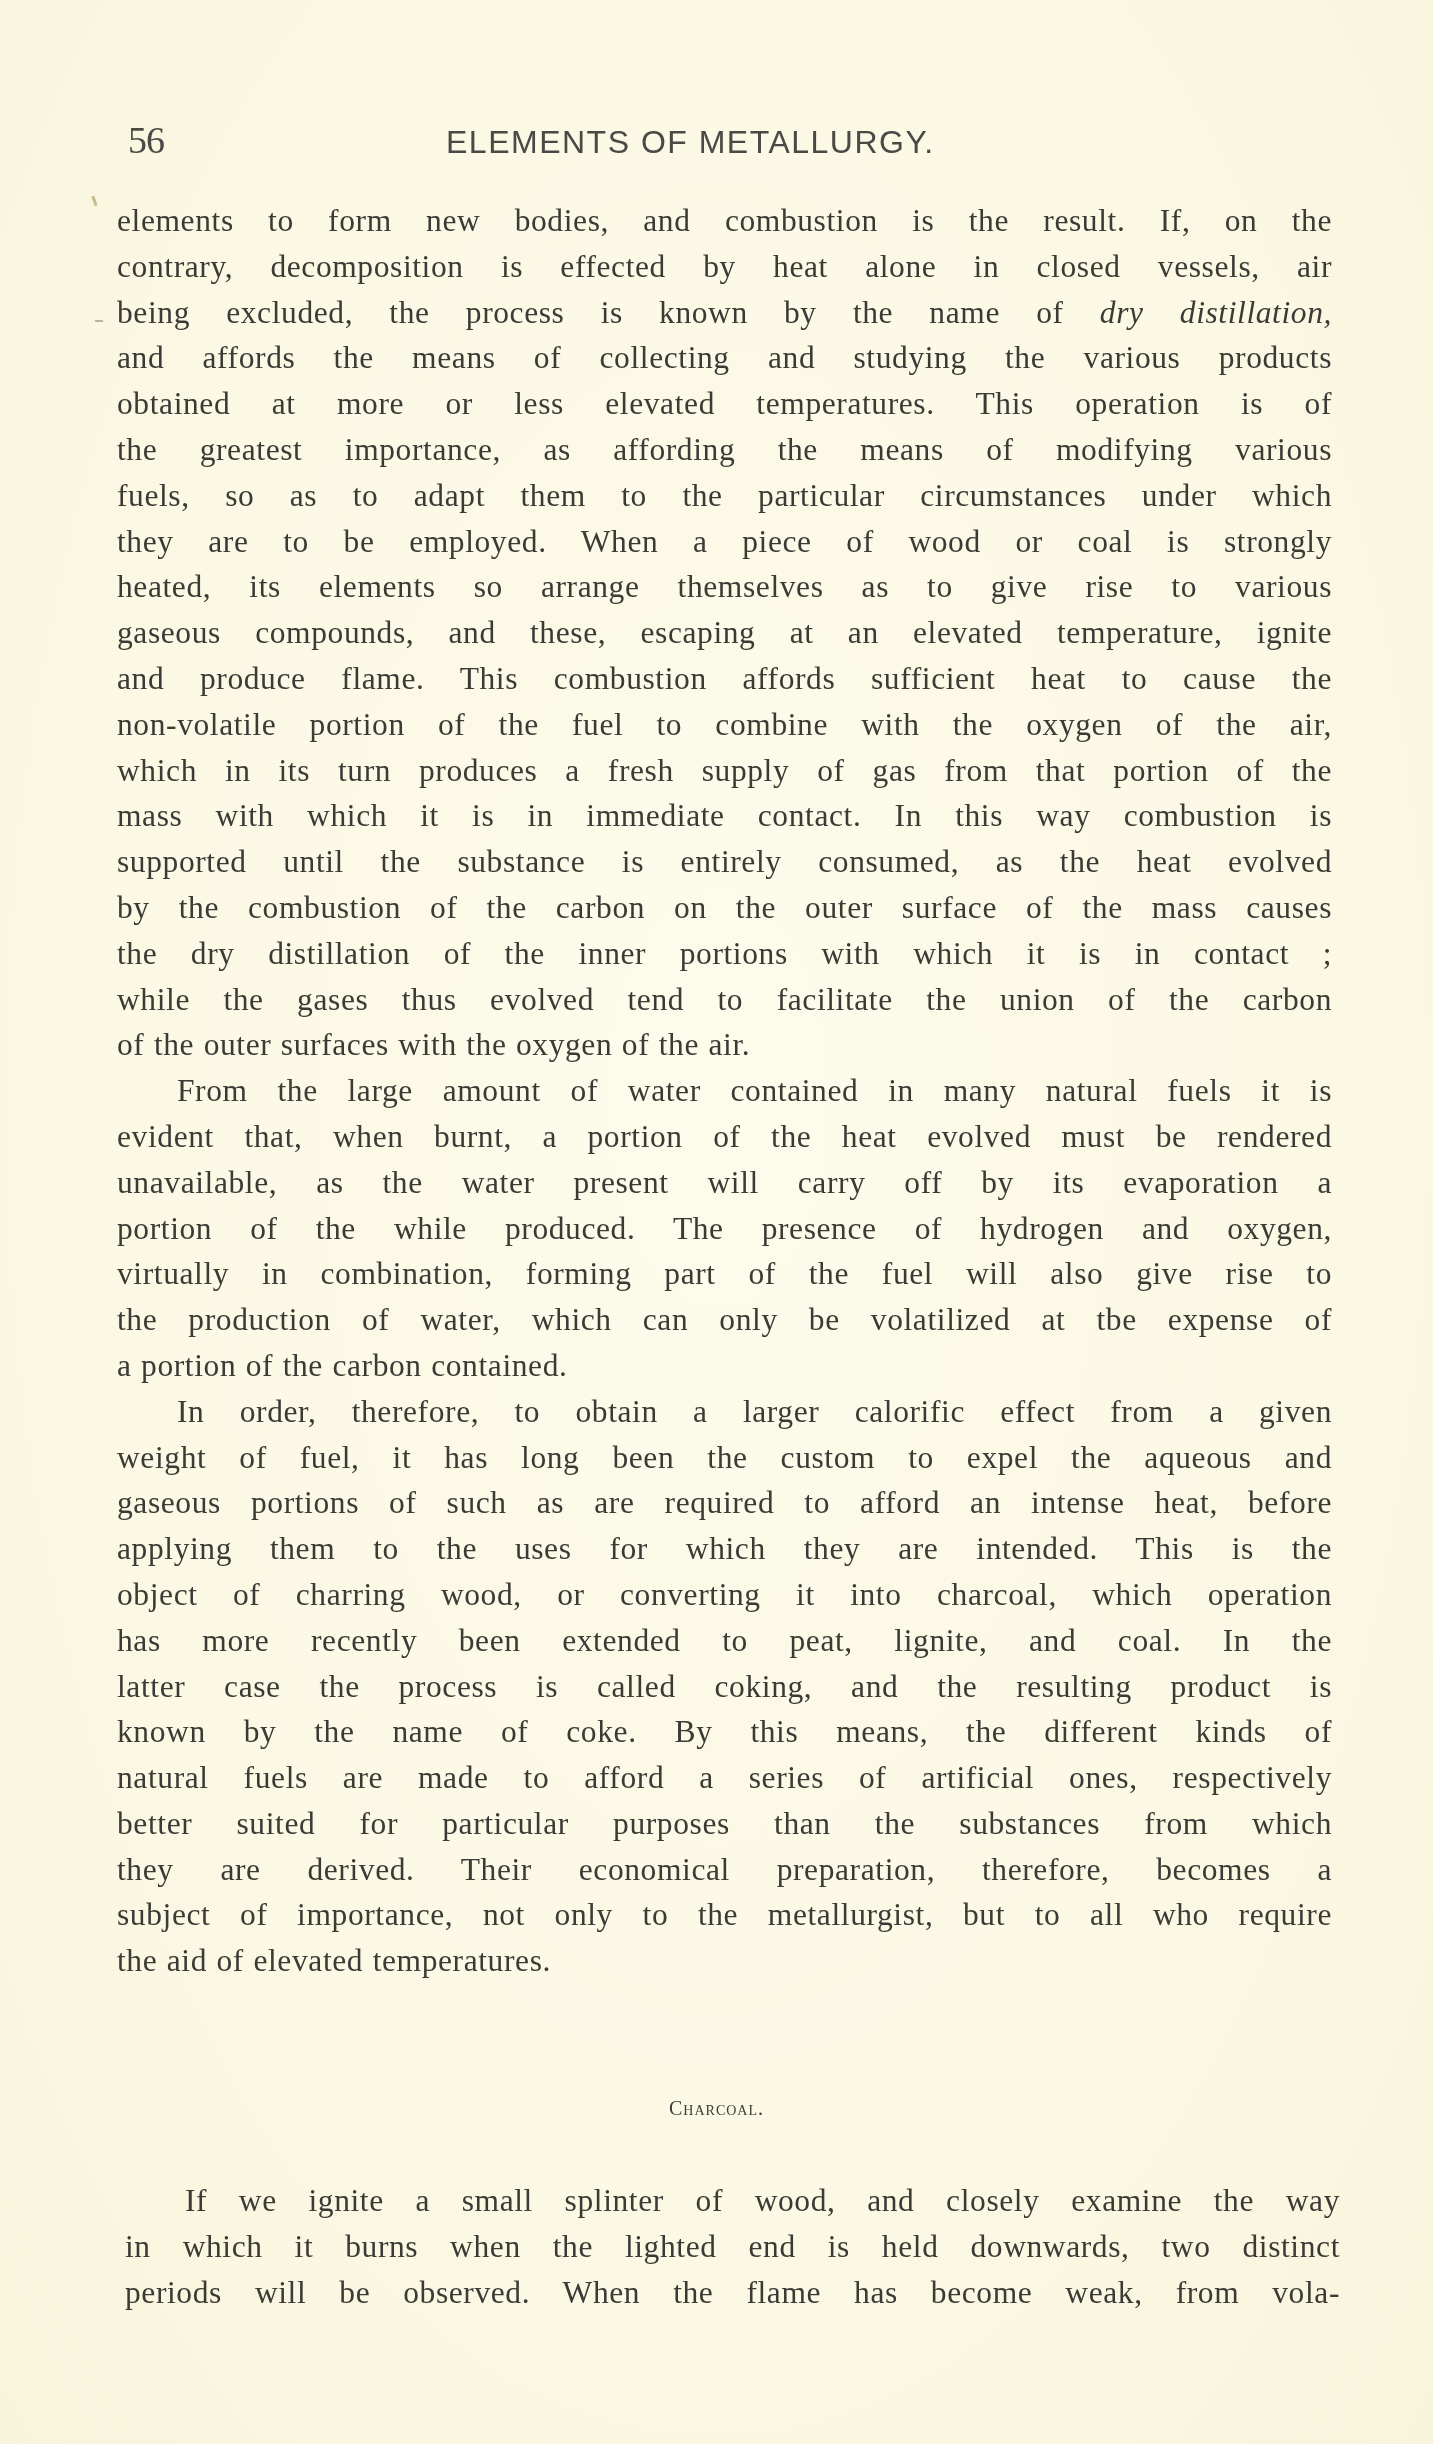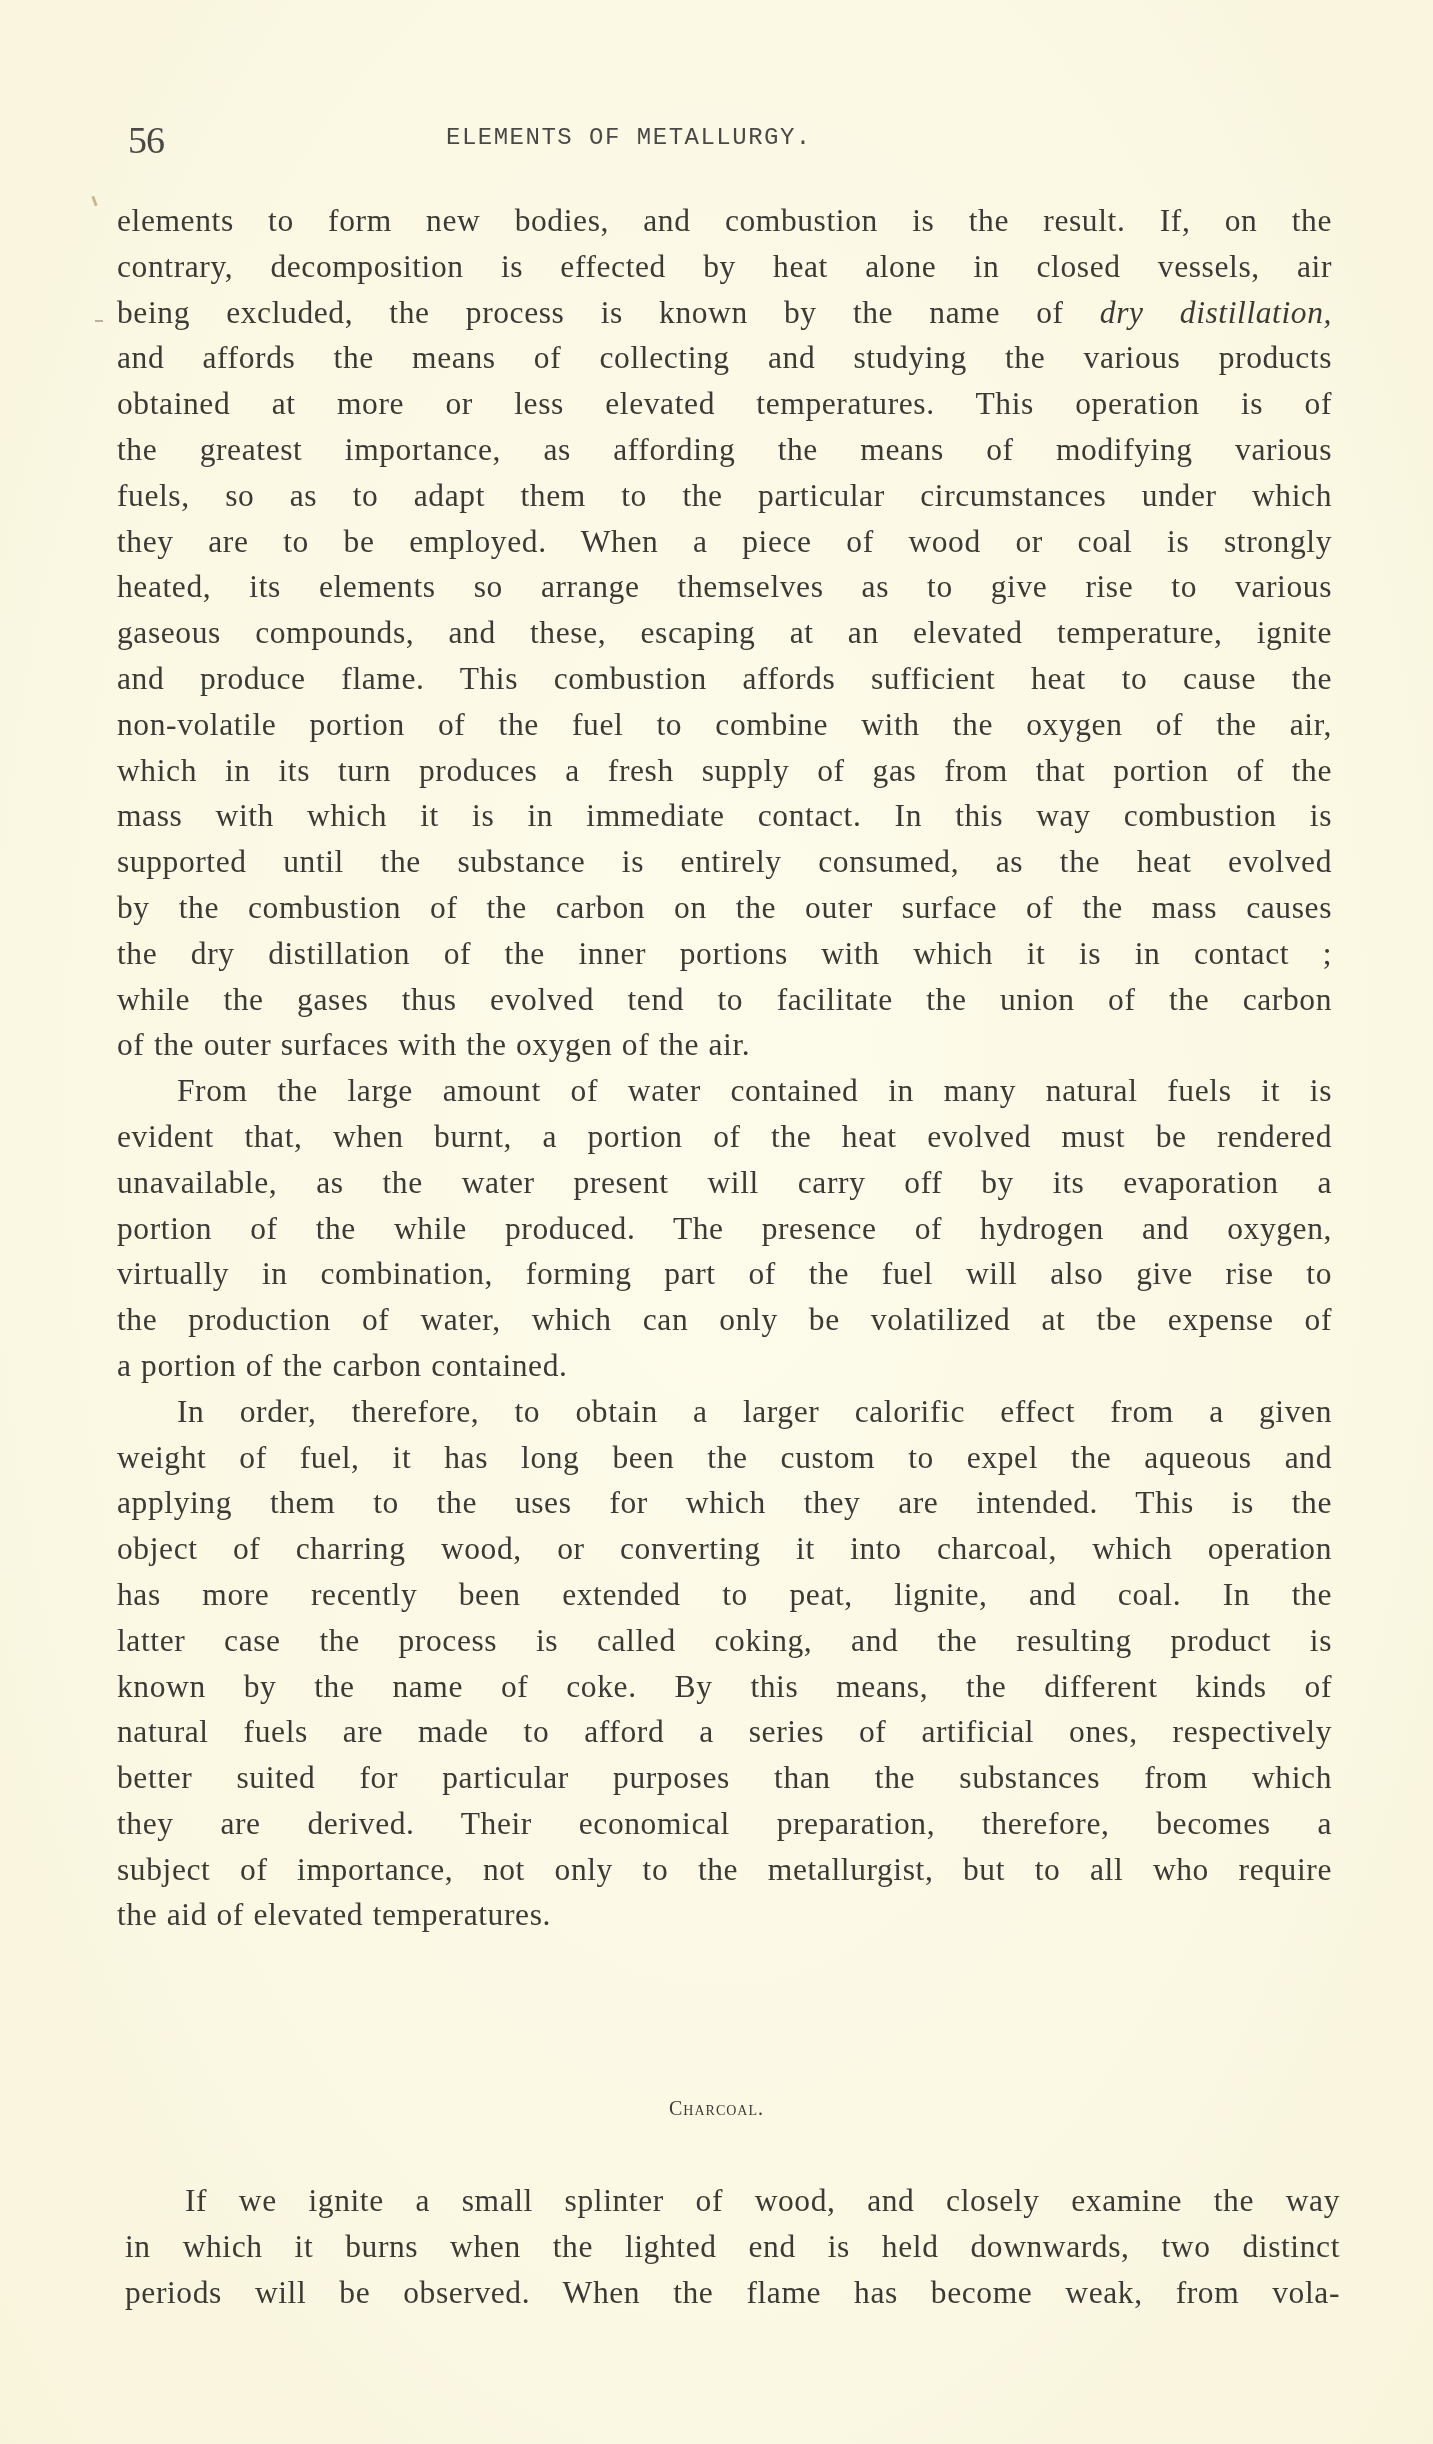--- a/index.html
+++ b/index.html
@@ -35,22 +35,22 @@
       top: 0;
       font-family: "Liberation Serif", serif;
       font-size: 38px;
       color: #4a4945;
       letter-spacing: -1px;
     }
     .running-title {
       position: absolute;
       left: 318px;
       top: 6px;
-      font-family: Liberation Mono, monospace;
-      font-size: 24px;
+      font-family: Liberation Sans, sans-serif;
+      font-size: 32px;
       letter-spacing: 1.5px;
       color: #4a4945;
     }
     .body-text {
       position: absolute;
       left: 117px;
       top: 198px;
       width: 1215px;
     }
     .para {
@@ -143,20 +143,21 @@
       <span class="line">unavailable, as the water present will carry off by its evaporation a</span>
       <span class="line">portion of the while produced.  The presence of hydrogen and oxygen,</span>
       <span class="line">virtually in combination, forming part of the fuel will also give rise to</span>
       <span class="line">the production of water, which can only be volatilized at tbe expense of</span>
       <span class="line last">a portion of the carbon contained.</span>
     </p>
 
     <p class="para">
       <span class="line indent">In order, therefore, to obtain a larger calorific effect from a given</span>
       <span class="line">weight of fuel, it has long been the custom to expel the aqueous and</span>
+      <span class="line">gaseous portions of such as are required to afford an intense heat, before</span>
       <span class="line">applying them to the uses for which they are intended.  This is the</span>
       <span class="line">object of charring wood, or converting it into charcoal, which operation</span>
       <span class="line">has more recently been extended to peat, lignite, and coal.  In the</span>
       <span class="line">latter case the process is called coking, and the resulting product is</span>
       <span class="line">known by the name of coke.  By this means, the different kinds of</span>
       <span class="line">natural fuels are made to afford a series of artificial ones, respectively</span>
       <span class="line">better suited for particular purposes than the substances from which</span>
       <span class="line">they are derived.  Their economical preparation, therefore, becomes a</span>
       <span class="line">subject of importance, not only to the metallurgist, but to all who require</span>
       <span class="line last">the aid of elevated temperatures.</span>

